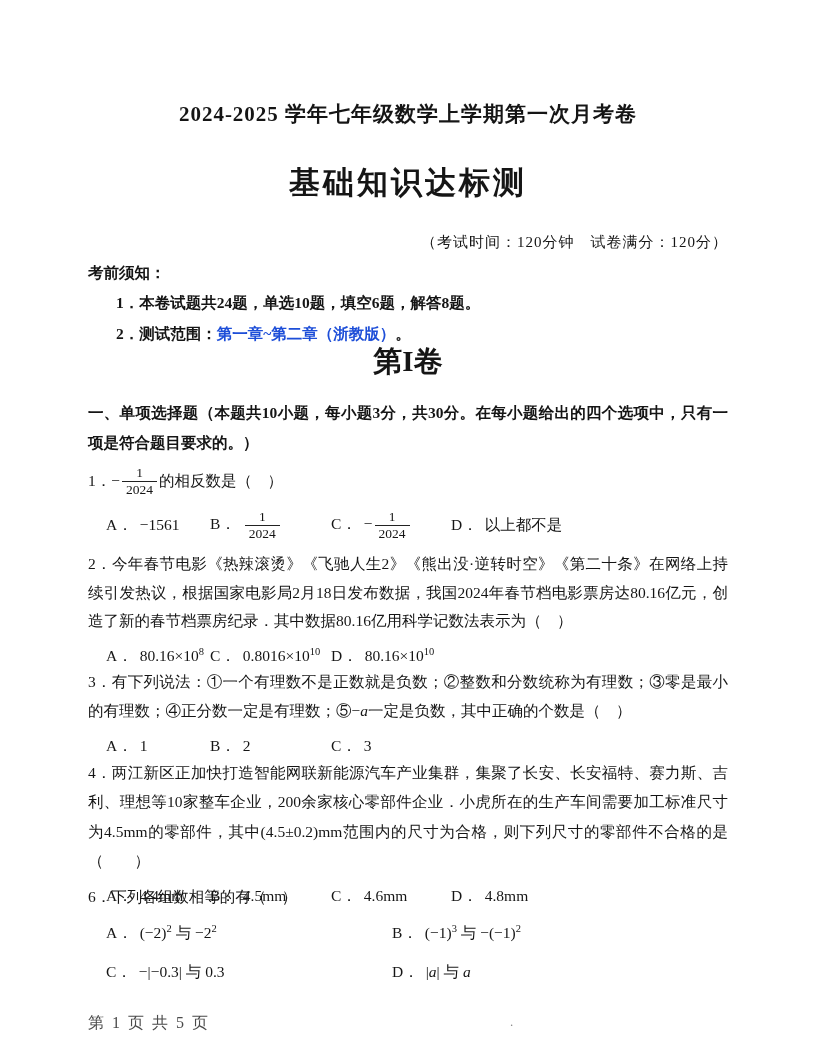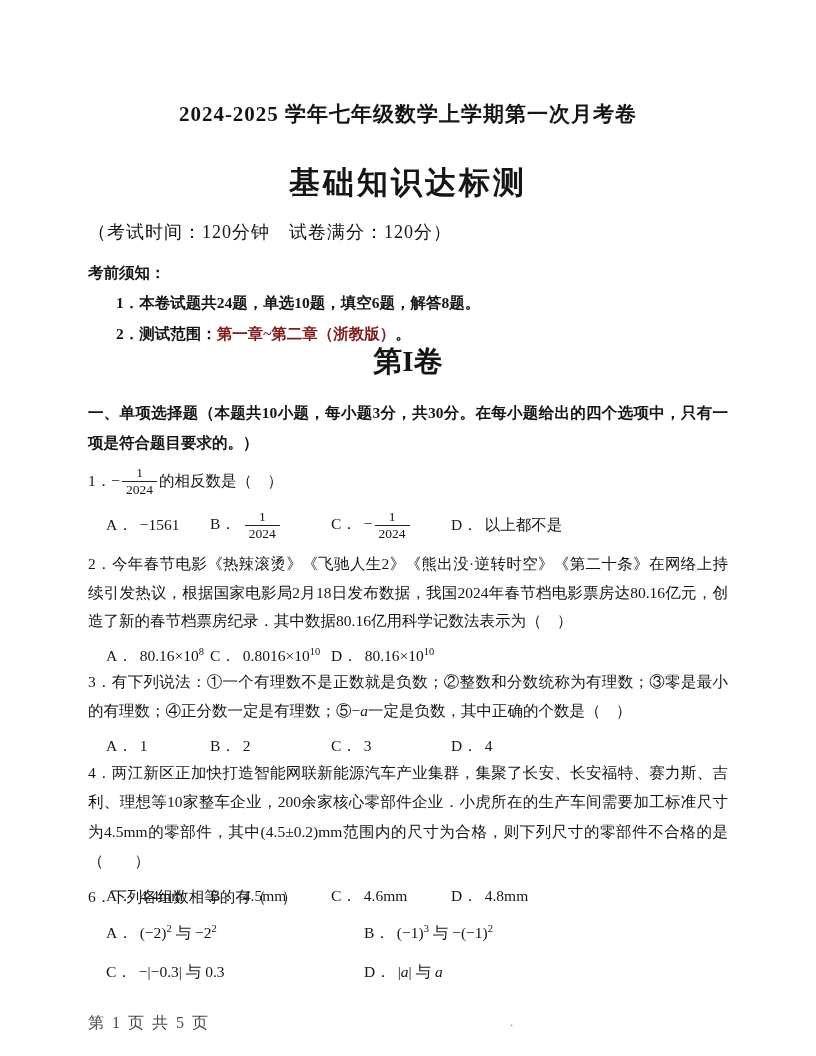--- a/index.html
+++ b/index.html
@@ -12,21 +12,21 @@
     color: #151515;
     font-family: "Liberation Serif", "DejaVu Serif", serif;
     font-size: 15.5px;
     overflow: hidden;
   }
   .abs { position: absolute; left: 72px; right: 72px; }
 
   .title       { top: 88px;  text-align: center; font-weight: bold; font-size: 21px; letter-spacing: 1px; }
   .subtitle    { top: 150px; text-align: center; font-weight: bold; font-size: 31px; letter-spacing: 3px;
                  font-family: "Liberation Sans", "DejaVu Sans", sans-serif; }
-  .exam-info   { top: 208px; text-align: left; font-size: 18px; letter-spacing: 1px; }
+  .exam-info   { top: 221px; text-align: right; font-size: 15px; letter-spacing: 1px; }
 
   .notices     { top: 250px; line-height: 1.45; font-weight: bold; }
   .notice-head { margin: 0; }
   .notice-item { margin: 8px 0 0 28px; }
 
   .part-head   { top: 330px; text-align: center; font-weight: bold; font-size: 29px; }
 
   .section-head{ top: 386px; font-weight: bold; line-height: 1.95; text-align: justify; }
 
   .q-block p, .q-block .stem { margin: 0; }
@@ -35,21 +35,21 @@
 
   .q1-block    { top: 446px; }
   .q2-block    { top: 538px; }
   .q3-block    { top: 655px; }
   .q4-block    { top: 746px; }
   .q5-block    { top: 870px; }
 
   .q-inline    { display: flex; align-items: center; height: 46px; }
 
   .opts4 { display: grid; grid-template-columns: 104px 121px 120px 1fr; padding-left: 18px; margin-top: 4px; line-height: 2.1; align-items: center; }
-  .opts2 { display: grid; grid-template-columns: 258px 1fr; padding-left: 18px; margin-top: 6px; line-height: 2.1; align-items: center; }
+  .opts2 { display: grid; grid-template-columns: 258px 1fr; padding-left: 18px; margin-top: 6px; line-height: 2.1; align-items: center; gap: 28px; }
   .opt   { white-space: nowrap; }
   .lbl   { margin-right: 7px; }
 
   .frac { display: inline-block; vertical-align: middle; text-align: center; line-height: 1.15; font-size: 13.5px; margin: 1px 2px; }
   .frac .fn { display: block; padding: 0 4px; }
   .frac .fd { display: block; border-top: 1.2px solid #222; padding: 0 4px; text-align: right; }
 
   sup { font-size: 10.5px; line-height: 0; }
   .var { font-style: italic; }
 
@@ -63,21 +63,21 @@
 
   <div class="abs title">2024-2025 学年七年级数学上学期第一次月考卷</div>
 
   <div class="abs subtitle">基础知识达标测</div>
 
   <div class="abs exam-info">（考试时间：120分钟　试卷满分：120分）</div>
 
   <div class="abs notices">
     <p class="notice-head">考前须知：</p>
     <p class="notice-item">1．本卷试题共24题，单选10题，填空6题，解答8题。</p>
-    <p class="notice-item"><span>2．测试范围：</span><span style="color: #7f1d1d;">第一章~第二章（浙教版）</span><span>。</span></p>
+    <p class="notice-item"><span>2．测试范围：</span><span style="color: #1d4ed8;">第一章~第二章（浙教版）</span><span>。</span></p>
   </div>
 
   <div class="abs part-head">第I卷</div>
 
   <div class="abs section-head">一、单项选择题（本题共10小题，每小题3分，共30分。在每小题给出的四个选项中，只有一项是符合题目要求的。）</div>
 
   <div class="abs q-block q1-block">
     <div class="q-inline">
       <span>1．</span>
         <span>−</span>
@@ -103,21 +103,20 @@
       <span class="opt"><span class="lbl">D．</span><span>80.16×10</span><sup>10</sup></span>
     </div>
   </div>
 
   <div class="abs q-block q3-block">
     <p class="stem"><span>3．有下列说法：①一个有理数不是正数就是负数；②整数和分数统称为有理数；③零是最小的有理数；④正分数一定是有理数；⑤−</span><span class="var">a</span><span>一定是负数，其中正确的个数是（　）</span></p>
     <div class="opts4">
       <span class="opt"><span class="lbl">A．</span><span>1</span></span>
       <span class="opt"><span class="lbl">B．</span><span>2</span></span>
       <span class="opt"><span class="lbl">C．</span><span>3</span></span>
-      <span class="opt"><span class="lbl">D．</span><span>4</span></span>
     </div>
   </div>
 
   <div class="abs q-block q4-block">
     <p class="stem">4．两江新区正加快打造智能网联新能源汽车产业集群，集聚了长安、长安福特、赛力斯、吉利、理想等10家整车企业，200余家核心零部件企业．小虎所在的生产车间需要加工标准尺寸为4.5mm的零部件，其中(4.5±0.2)mm范围内的尺寸为合格，则下列尺寸的零部件不合格的是（　　）</p>
     <div class="opts4">
       <span class="opt"><span class="lbl">A．</span><span>4.4mm</span></span>
       <span class="opt"><span class="lbl">B．</span><span>4.5mm</span></span>
       <span class="opt"><span class="lbl">C．</span><span>4.6mm</span></span>
       <span class="opt"><span class="lbl">D．</span><span>4.8mm</span></span>

